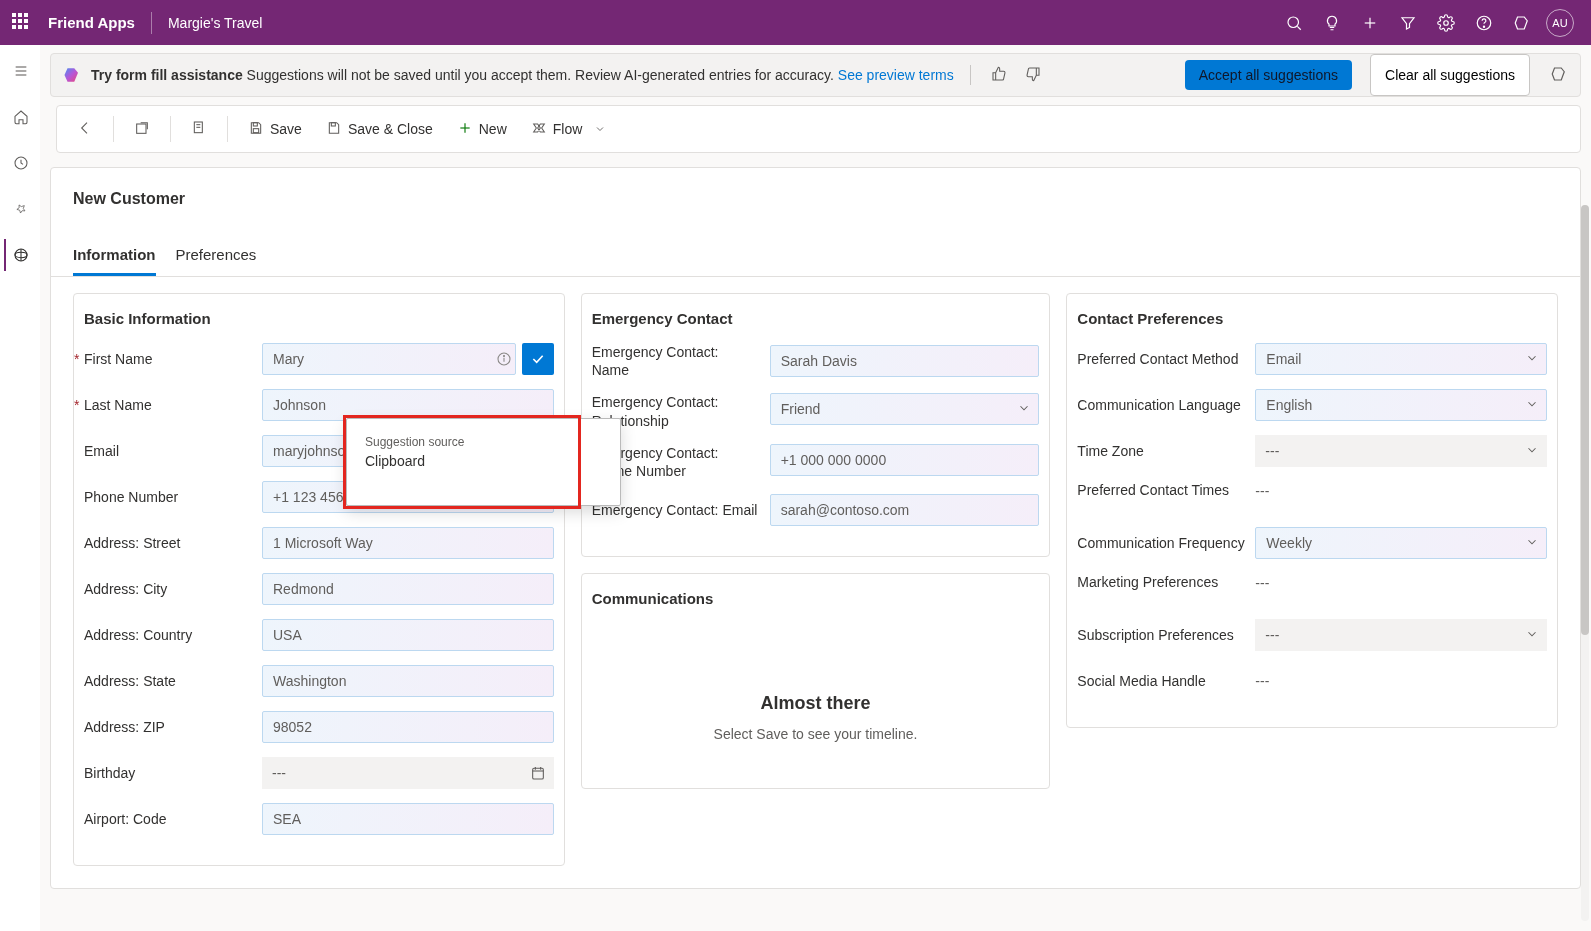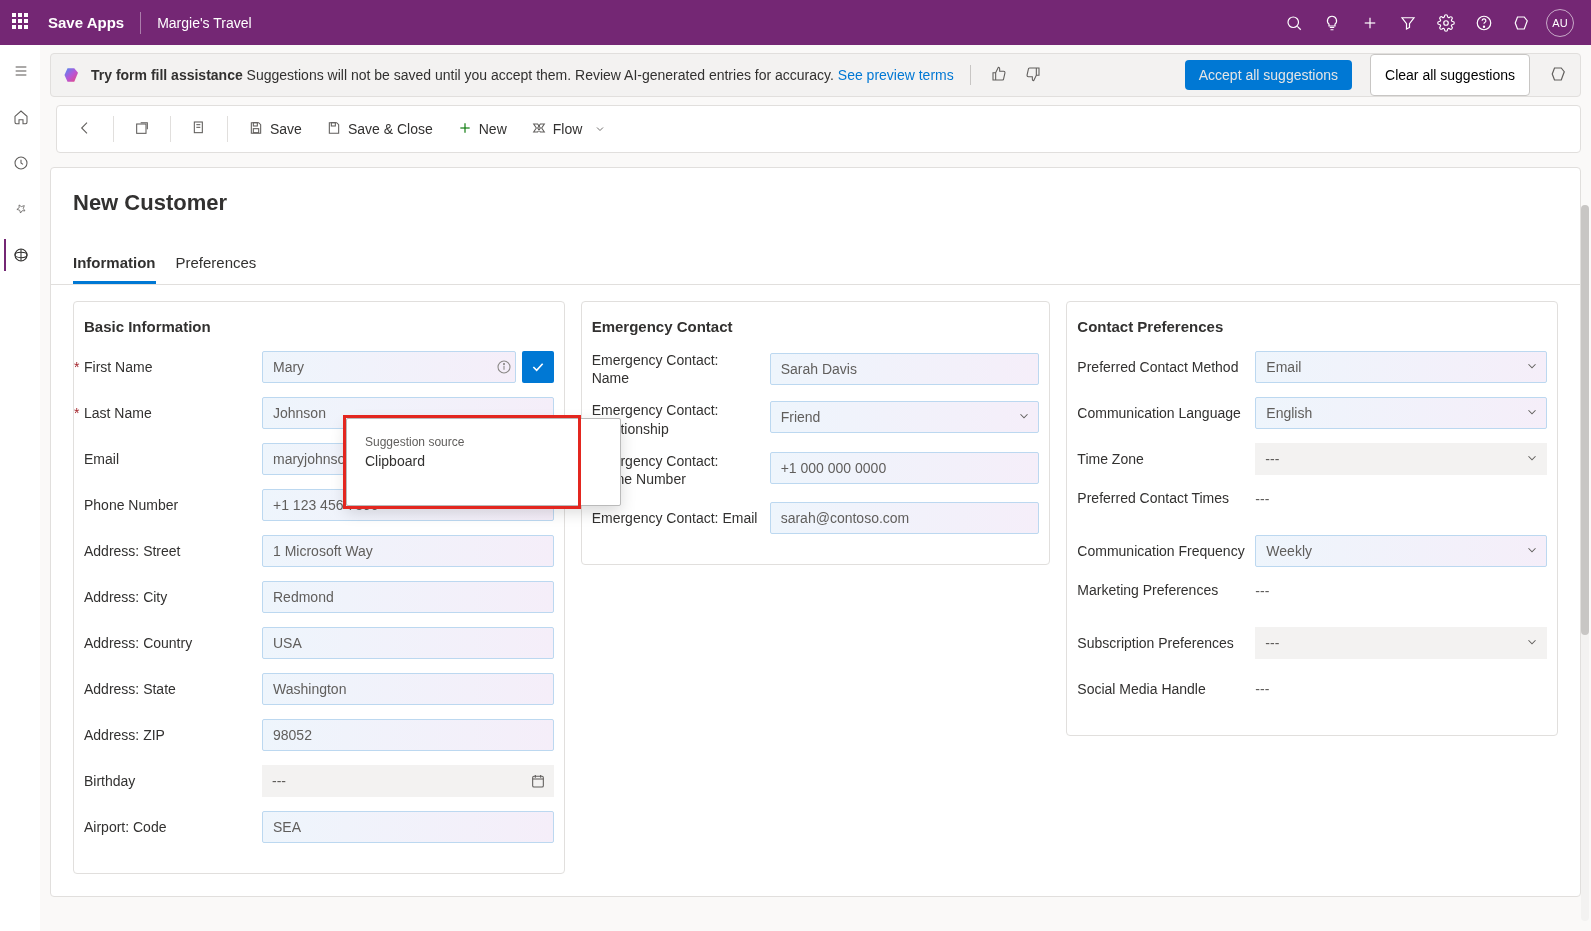--- a/index.html
+++ b/index.html
@@ -22,32 +22,32 @@
 
 .main { flex:1; display:flex; flex-direction:column; background:#faf9f8; overflow:hidden; position:relative;}
 
 .banner { background:#f3f2f1; border:1px solid #e1dfdd; border-radius:4px; margin:8px 10px 0 10px; height:44px; display:flex; align-items:center; padding:0 12px; gap:10px;}
 .copilot-icon { width:18px; height:18px; }
 .banner-text { font-size:14px;}
 .banner-link { color:#0078d4; cursor:pointer;}
 .banner-sep { width:1px; height:20px; background:#c8c6c4; margin:0 6px;}
 .thumb { color:#605e5c; cursor:pointer; padding:0 4px;}
 .banner .spacer{flex:1;}
-.btn-primary { background:#0078d4; color:#e5e5e5; border:none; border-radius:4px; padding:7px 14px; font-size:14px; cursor:pointer;}
+.btn-primary { background:#0078d4; color:#0f172a; border:none; border-radius:4px; padding:7px 14px; font-size:14px; cursor:pointer;}
 .btn-secondary { background:#fff; border:1px solid #c8c6c4; border-radius:4px; padding:12px 14px; font-size:14px; cursor:pointer;}
 .banner-right-icon { margin-left:10px; color:#605e5c; cursor:pointer;}
 
 .cmdbar { background:#fff; border:1px solid #e1dfdd; border-radius:4px; margin:8px 10px 0 16px; height:48px; display:flex; align-items:center; padding:0 10px; gap:4px;}
 .cmdbtn { display:flex; align-items:center; gap:6px; padding:6px 10px; cursor:pointer; color:#323130; border-radius:2px;}
 .cmdicon svg { width:16px; height:16px;}
 .cmdsep { width:1px; height:26px; background:#e1dfdd; margin:0 6px;}
 
 .content { flex:1; overflow:auto; padding:0 10px 20px 10px; }
 .page-card { background:#fff; border:1px solid #e1dfdd; border-radius:4px; margin-top:14px; padding:22px 0 0 0;}
-.page-title { font-size:22px; font-weight:600; padding:0 22px;}
+.page-title { font-size:16px; font-weight:600; padding:0 22px;}
 .tabs { display:flex; gap:20px; padding:0 22px; margin-top:38px; border-bottom:1px solid #e1dfdd;}
 .tab { padding:0 0 10px 0; font-size:15px; cursor:pointer; color:#323130; border-bottom:3px solid transparent;}
 .tab.active { font-weight:600; border-bottom:3px solid #0078d4;}
 
 .form-area { display:flex; gap:16px; padding:16px 22px 22px 22px; align-items:flex-start;}
 .section { flex:1; border:1px solid #e1dfdd; border-radius:4px; background:#fff; padding:16px 10px;}
 .section-title { font-weight:600; font-size:15px; margin-bottom:16px;}
 .field-row { display:flex; align-items:center; margin-bottom:14px; min-height:32px;}
 .field-row.tall { align-items:flex-start;}
 .field-label { width:178px; font-size:14px; color:#323130; position:relative; padding-right:10px; line-height:1.3;}
@@ -86,21 +86,21 @@
       <div></div>
       <div></div>
       <div></div>
       <div></div>
       <div></div>
       <div></div>
       <div></div>
       <div></div>
       <div></div>
     </div>
-  <div class="appname">Save Apps</div>
+  <div class="appname">Friend Apps</div>
   <div class="divider-v"></div>
   <div class="envname">Margie's Travel</div>
   <div class="top-spacer"></div>
   <div class="topicon">
       <svg width="18" height="18" viewBox="0 0 24 24" fill="none" stroke="#fff" stroke-width="1.6">
         <circle cx="11" cy="11" r="7"></circle>
         <line x1="21" y1="21" x2="16.5" y2="16.5"></line>
       </svg>
     </div>
   <div class="topicon">
@@ -352,20 +352,27 @@
               <div class="field-row tall">
                 <div class="field-label">Emergency Contact: Phone Number</div>
                 <div class="field-input"><input class="sugg-input" value="+1 000 000 0000" style=""></div>
               </div>
               <div class="field-row">
                 <div class="field-label">Emergency Contact: Email</div>
                 <div class="field-input"><input class="sugg-input" value="sarah@contoso.com" style=""></div>
               </div>
             </div>
 
+            <div class="section">
+              <div class="section-title">Communications</div>
+              <div class="almost">
+                <h3>Almost there</h3>
+                <p>Select Save to see your timeline.</p>
+              </div>
+            </div>
           </div>
 
           <div class="section">
             <div class="section-title">Contact Preferences</div>
             <div class="field-row">
               <div class="field-label">Preferred Contact Method</div>
               <div class="field-input select-wrap"><input class="sugg-input" value="Email" style=""><span class="chev"><svg width="14" height="14" viewBox="0 0 24 24" fill="none" stroke="#605e5c" stroke-width="1.8">
                       <polyline points="6 9 12 15 18 9"></polyline>
                     </svg></span></div>
             </div>

